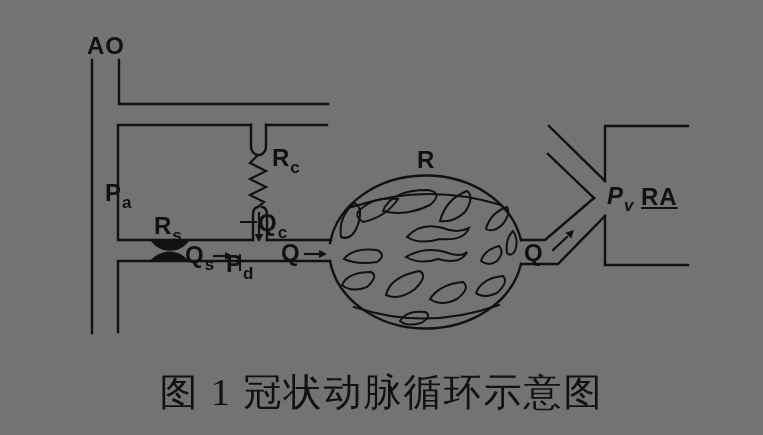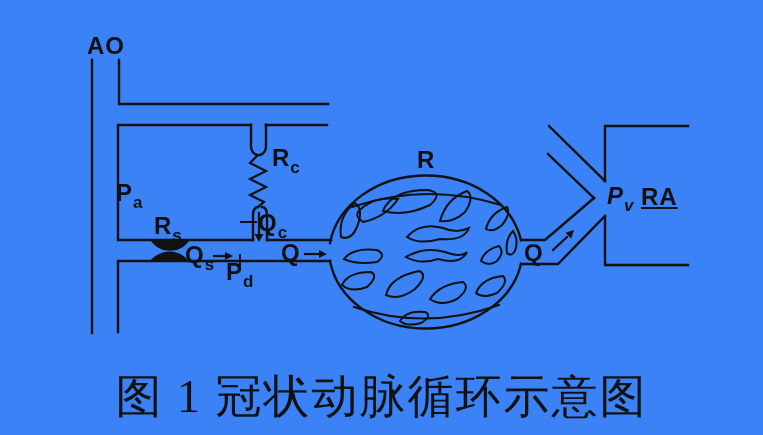--- a/index.html
+++ b/index.html
@@ -1,19 +1,19 @@
 <!DOCTYPE html>
 <html><head>
 <meta charset="utf-8">
 <style>
   html,body{margin:0;padding:0;background:#ffffff;}
   #stage{
     position:relative;
     width:763px;height:435px;
-    background:#3b82f6;
+    background:#737373;
     font-family:"Liberation Sans","DejaVu Sans",sans-serif;
     overflow:hidden;
   }
   #art{position:absolute;left:0;top:0;}
   .lbl{
     position:absolute;
     color:#111111;
     font-weight:700;
     font-size:24px;
     line-height:1;
@@ -25,21 +25,21 @@
     font-size:17px;
     position:relative;
     top:7px;
     margin-left:1px;
   }
   #caption{
     position:absolute;
     left:0;top:372px;width:763px;
     text-align:center;
     font-family:"Liberation Serif","DejaVu Serif",serif;
-    font-size:46px;
+    font-size:38px;
     color:#111111;
     letter-spacing:2px;
     line-height:1.1;
     user-select:none;
   }
 </style>
 </head>
 <body>
 
 <div id="stage">
@@ -104,41 +104,41 @@
       <path d="M549,126 L605,181"></path>
       <path d="M548,154 L594,198"></path>
 
       <path d="M688,126 H605 V181"></path>
       <path d="M605,216 V265 H688"></path>
     </g>
   </svg>
 
   <div class="lbl" style="left:87px;top:34px;letter-spacing:1px;">AO</div>
 
-  <div class="lbl" style="left:92px;top:181px;padding-left:24px;">
+  <div class="lbl" style="left:81px;top:181px;padding-left:24px;">
     <span>P</span><span class="sub">a</span>
   </div>
 
   <div class="lbl" style="left:154px;top:214px;">
     <span>R</span><span class="sub">s</span>
   </div>
 
   <div class="lbl" style="left:185px;top:243px;">
     <span>Q</span><span class="sub">s</span>
   </div>
 
   <div class="lbl" style="left:218px;top:211px;margin-left:40px;">
     <span>Q</span><span class="sub">c</span>
   </div>
 
   <div class="lbl" style="left:272px;top:146px;">
     <span>R</span><span class="sub">c</span>
   </div>
 
-  <div class="lbl" style="left:226px;top:260px;text-align:right;">
+  <div class="lbl" style="left:226px;top:252px;text-align:right;">
     <span>P</span><span class="sub">d</span>
   </div>
 
   <div class="lbl" style="left:281px;top:241px;">Q</div>
 
   <div class="lbl" style="left:417px;top:148px;">R</div>
 
   <div class="lbl" style="left:524px;top:241px;">Q</div>
 
   <div class="lbl" style="left:607px;top:184px;font-style:italic;">

